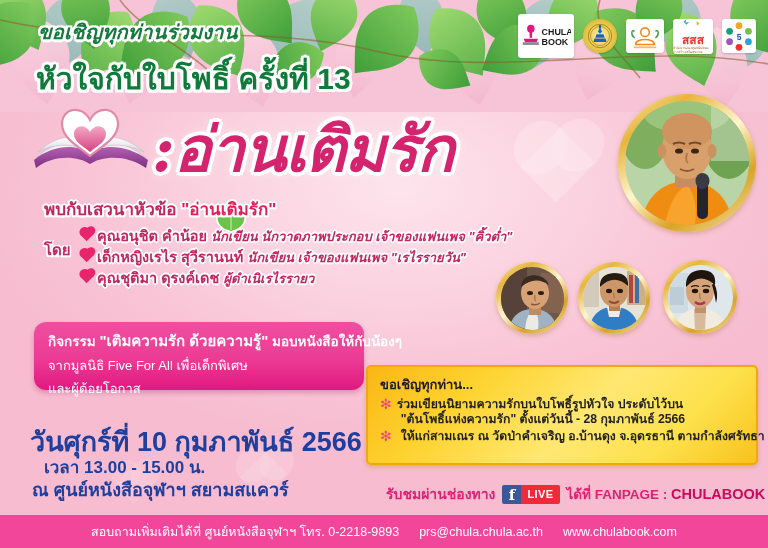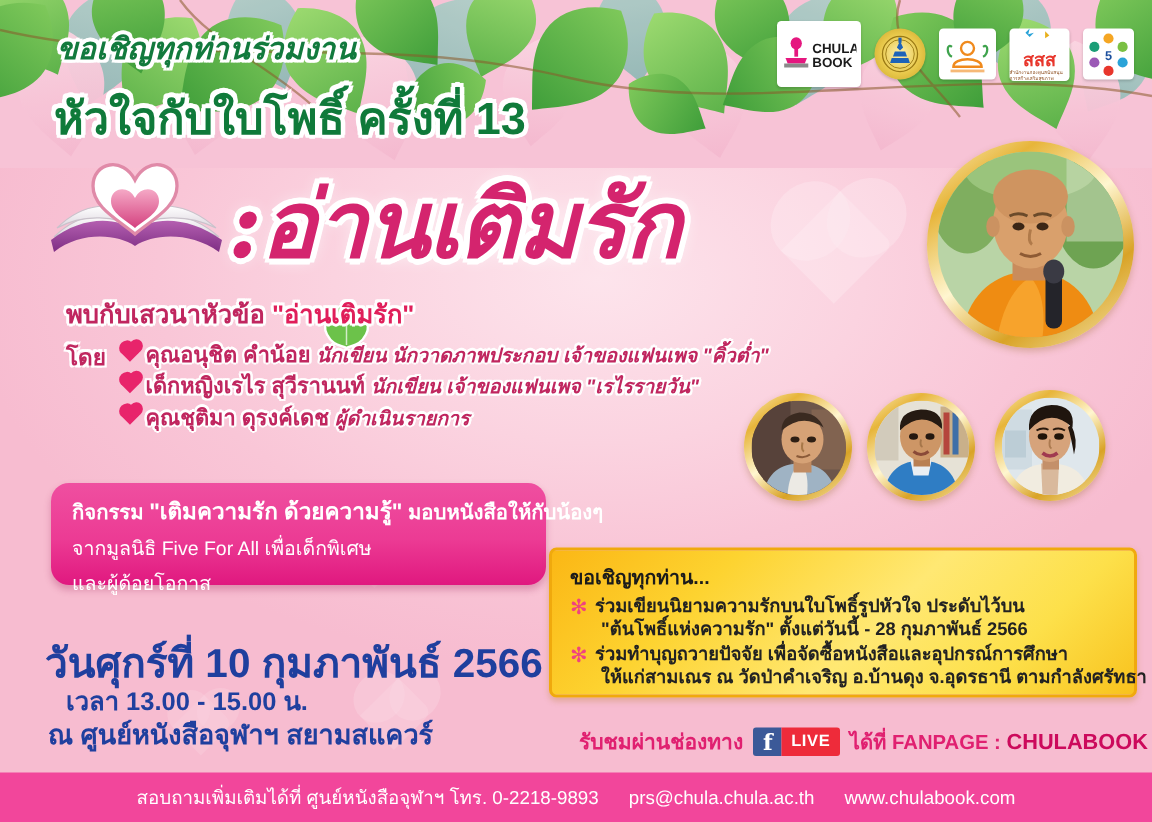--- a/index.html
+++ b/index.html
@@ -89,21 +89,21 @@
   
   .talk-head {
     position: absolute; left: 44px; top: 195px;
     font-size: 17px; font-weight: bold; color: #c0265f;
     text-shadow: -1.5px -1.5px 0 #fff, 1.5px -1.5px 0 #fff, -1.5px 1.5px 0 #fff, 1.5px 1.5px 0 #fff,
                  0 -2px 0 #fff, 0 2px 0 #fff, -2px 0 0 #fff, 2px 0 0 #fff;
     white-space: nowrap;
   }
   .talk-head .quoted { color: #e01e5a; }
   .by-label {
-    position: absolute; left: 44px; top: 226px;
+    position: absolute; left: 44px; top: 238px;
     font-size: 15px; font-weight: bold; color: #c0265f;
     text-shadow: -1.5px -1.5px 0 #fff, 1.5px -1.5px 0 #fff, -1.5px 1.5px 0 #fff, 1.5px 1.5px 0 #fff;
   }
   #speakers { position: absolute; left: 82px; top: 224px; }
   .spk {
     display: flex; align-items: flex-start; gap: 5px;
     height: 21px; white-space: nowrap;
   }
   .spk .bullet-heart {
     position: relative; width: 10px; height: 9px; margin-top: 6px; flex: none;
@@ -392,21 +392,21 @@
       <span class="bullet-heart"></span>
       <span class="spk-text">
         <span>เด็กหญิงเรไร สุวีรานนท์</span>
         <span class="role">นักเขียน เจ้าของแฟนเพจ "เรไรรายวัน"</span>
       </span>
     </div>
     <div class="spk">
       <span class="bullet-heart"></span>
       <span class="spk-text">
         <span>คุณชุติมา ดุรงค์เดช</span>
-        <span class="role">ผู้ดำเนินรายการ</span>
+        <span class="role">ผู้ดำเนิเรไรรายว</span>
       </span>
     </div>
   </div>
 
   <div id="activity-box">
     <div class="l1">
       <span>กิจกรรม </span><span class="em">"เติมความรัก ด้วยความรู้"</span><span> มอบหนังสือให้กับน้องๆ</span>
     </div>
     <div class="l2">จากมูลนิธิ Five For All เพื่อเด็กพิเศษ</div>
     <div class="l3">และผู้ด้อยโอกาส</div>
@@ -417,21 +417,20 @@
     <div class="bullet-row">
       <span class="star">✻</span>
       <span>
         <div class="btxt">ร่วมเขียนนิยามความรักบนใบโพธิ์รูปหัวใจ ประดับไว้บน</div>
         <div class="btxt" style="padding-left:4px;">"ต้นโพธิ์แห่งความรัก" ตั้งแต่วันนี้ - 28 กุมภาพันธ์ 2566</div>
       </span>
     </div>
     <div class="bullet-row">
       <span class="star">✻</span>
       <span>
-        <div class="btxt">ร่วมทำบุญถวายปัจจัย เพื่อจัดซื้อหนังสือและอุปกรณ์การศึกษา</div>
         <div class="btxt" style="padding-left:4px;">ให้แก่สามเณร ณ วัดป่าคำเจริญ อ.บ้านดุง จ.อุดรธานี ตามกำลังศรัทธา</div>
       </span>
     </div>
   </div>
 
   <div class="date-main">วันศุกร์ที่ 10 กุมภาพันธ์ 2566</div>
   <div class="time-line">เวลา 13.00 - 15.00 น.</div>
   <div class="venue-line">ณ ศูนย์หนังสือจุฬาฯ สยามสแควร์</div>
 
   <div id="live-row">

